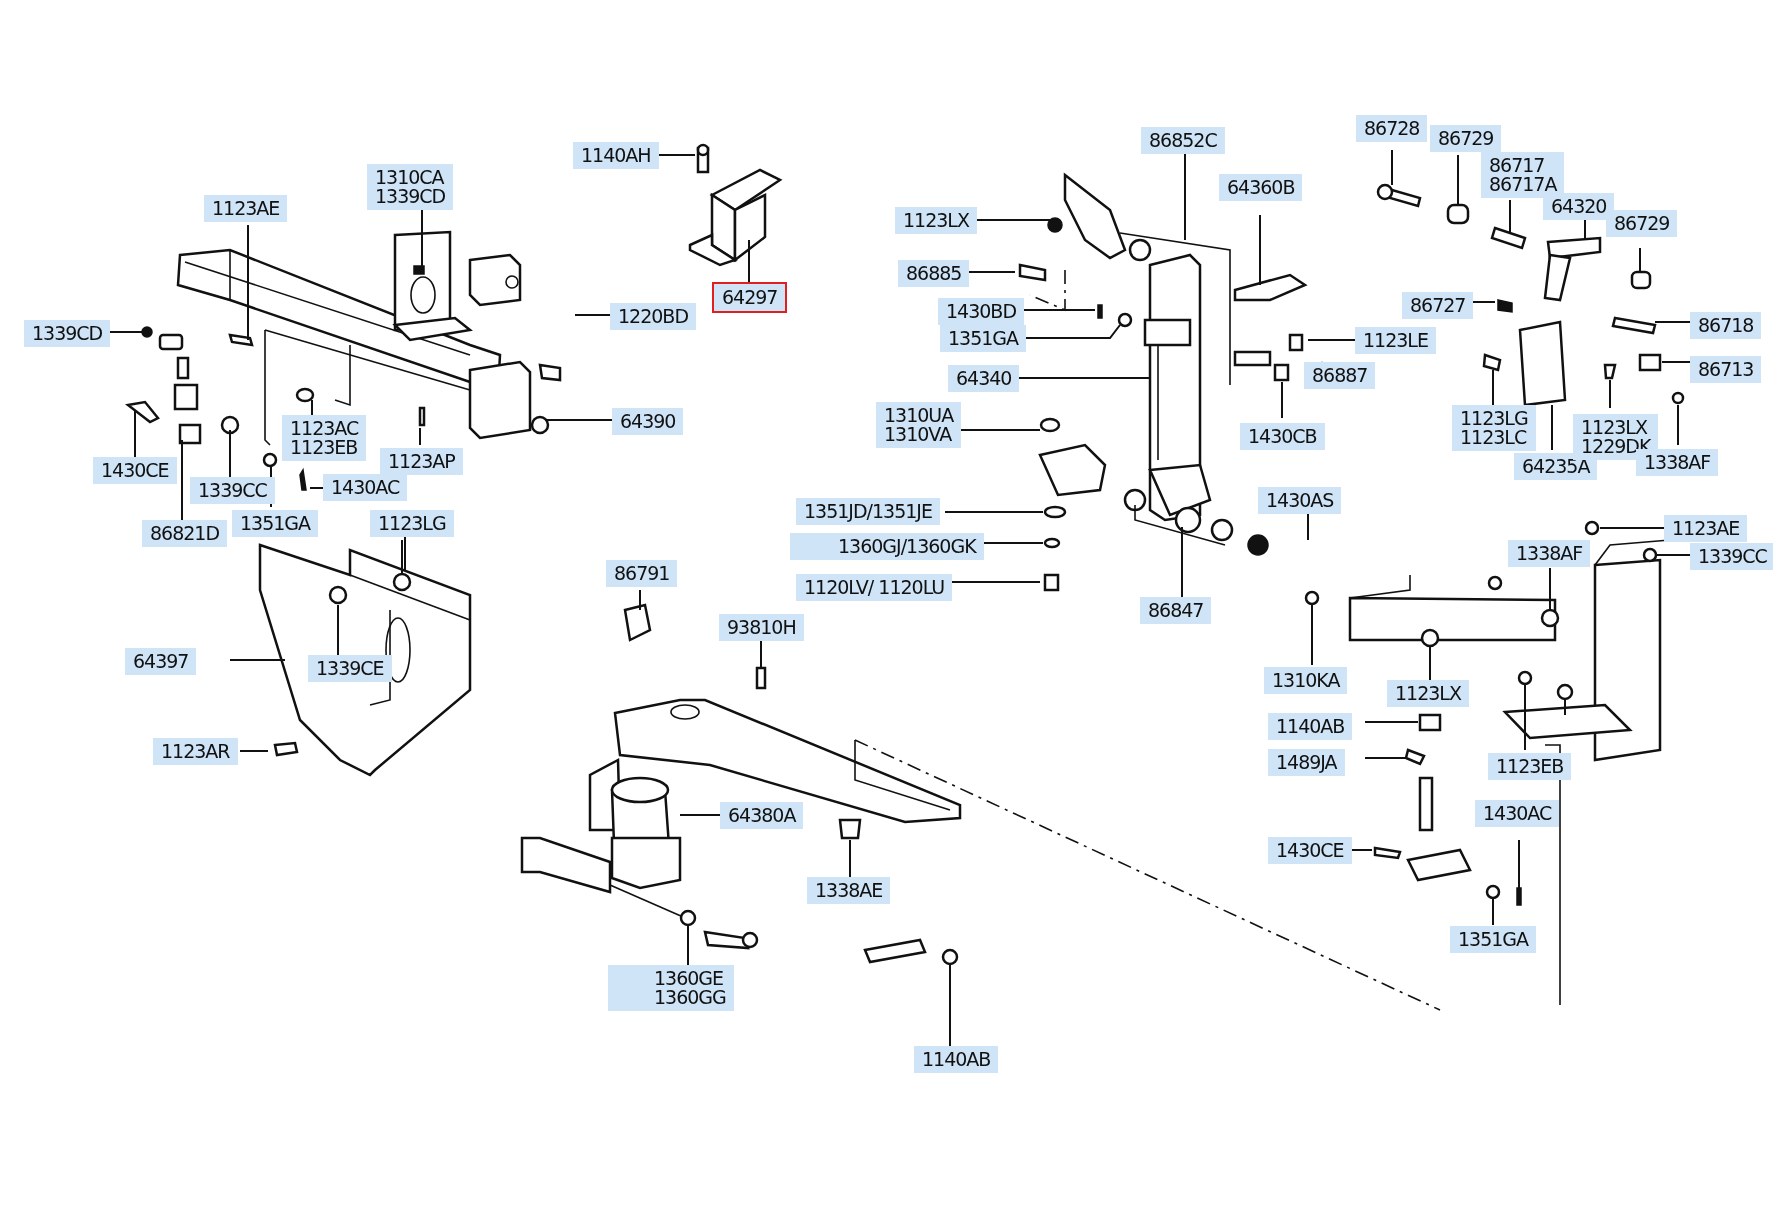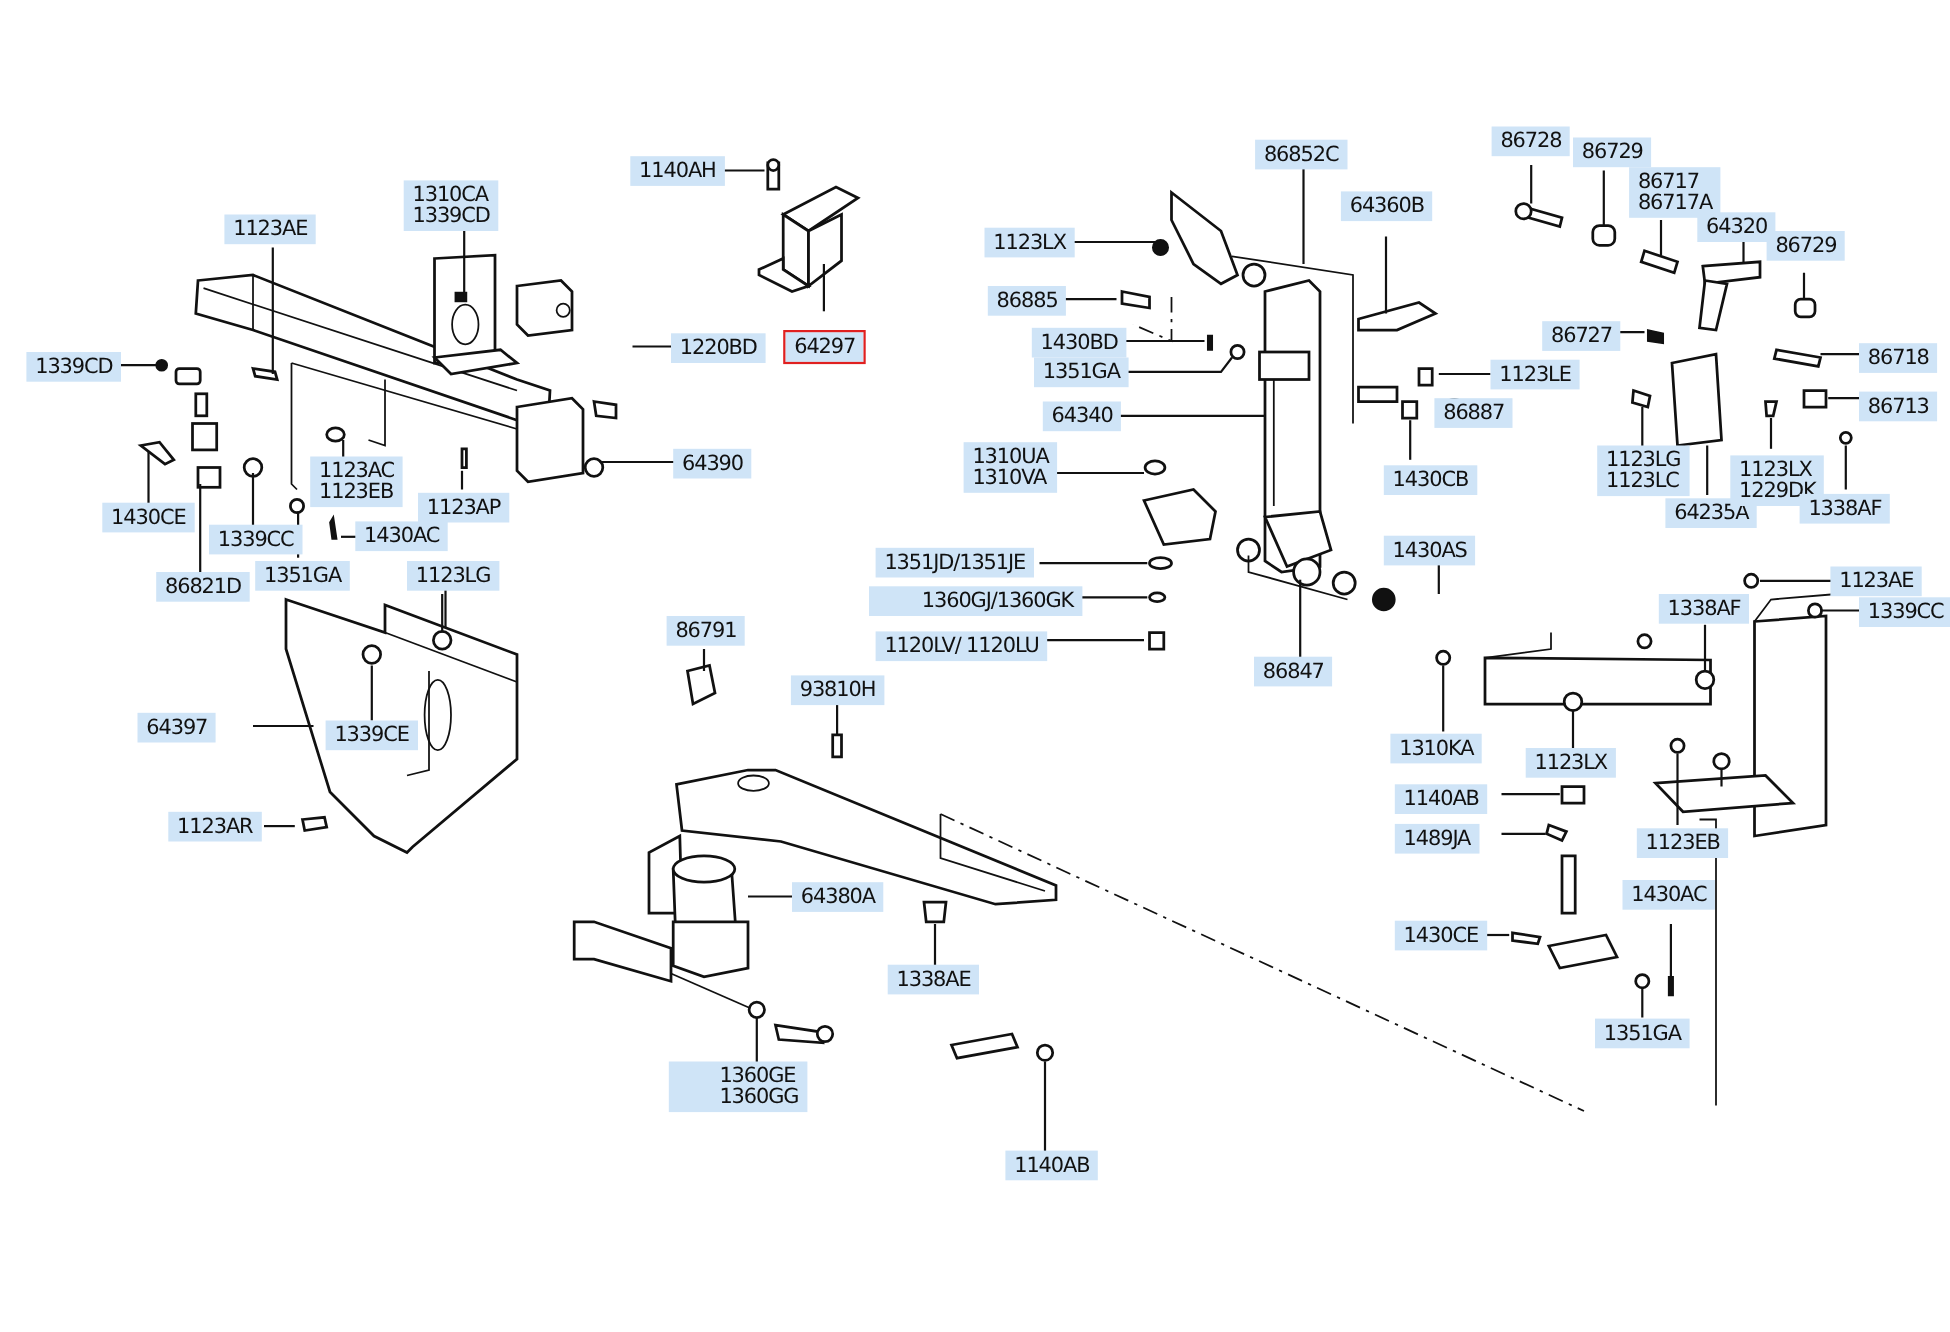--- a/index.html
+++ b/index.html
@@ -234,42 +234,42 @@
     <path class="lead" d="M1350 850 L1372 850"></path>
     <circle class="part" cx="1493" cy="892" r="6"></circle>
     <path class="lead" d="M1493 898 L1493 925"></path>
     <path class="blk" d="M1517 888 L1521 888 L1521 905 L1517 905 Z"></path>
     <path class="lead" d="M1519 840 L1519 888"></path>
   </g>
 </svg>
 
 
 <div class="lbl" style="left:573px;top:142px;">1140AH</div>
-<div class="lbl sel" style="left:714px;top:284px;margin-top:18px;">64297</div>
+<div class="lbl sel" style="left:714px;top:284px;">64297</div>
 <div class="lbl two" style="left:367px;top:164px;">
   <div>1310CA</div>
   <div>1339CD</div>
 </div>
 <div class="lbl" style="left:204px;top:195px;">1123AE</div>
 <div class="lbl" style="left:24px;top:320px;">1339CD</div>
 <div class="lbl" style="left:610px;top:303px;">1220BD</div>
 <div class="lbl" style="left:612px;top:408px;text-align:right;">64390</div>
 <div class="lbl two" style="left:282px;top:415px;">
   <div>1123AC</div>
   <div>1123EB</div>
 </div>
 <div class="lbl" style="left:380px;top:448px;">1123AP</div>
 <div class="lbl" style="left:93px;top:457px;">1430CE</div>
 <div class="lbl" style="left:190px;top:477px;">1339CC</div>
 <div class="lbl" style="left:323px;top:474px;">1430AC</div>
 <div class="lbl" style="left:142px;top:520px;">86821D</div>
 <div class="lbl" style="left:232px;top:510px;">1351GA</div>
 <div class="lbl" style="left:370px;top:510px;">1123LG</div>
 <div class="lbl" style="left:125px;top:648px;">64397</div>
-<div class="lbl" style="left:296px;top:655px;">1339CE</div>
+<div class="lbl" style="left:308px;top:655px;">1339CE</div>
 <div class="lbl" style="left:153px;top:738px;">1123AR</div>
 
 
 <div class="lbl" style="left:606px;top:560px;">86791</div>
 <div class="lbl" style="left:719px;top:614px;">93810H</div>
 <div class="lbl" style="left:720px;top:802px;">64380A</div>
 <div class="lbl" style="left:807px;top:877px;">1338AE</div>
 <div class="lbl two" style="left:608px;top:965px;padding-left:46px;">
   <div>1360GE</div>
   <div>1360GG</div>
@@ -287,21 +287,21 @@
   <div>1310UA</div>
   <div>1310VA</div>
 </div>
 <div class="lbl" style="left:796px;top:498px;">1351JD/1351JE</div>
 <div class="lbl" style="left:790px;top:533px;padding-left:48px;">1360GJ/1360GK</div>
 <div class="lbl" style="left:796px;top:574px;">1120LV/ 1120LU</div>
 <div class="lbl" style="left:1140px;top:597px;">86847</div>
 <div class="lbl" style="left:1219px;top:174px;">64360B</div>
 <div class="lbl" style="left:1355px;top:327px;">1123LE</div>
 <div class="lbl" style="left:1304px;top:362px;">86887</div>
-<div class="lbl" style="left:1240px;top:423px;margin-left:18px;">1430CB</div>
+<div class="lbl" style="left:1240px;top:423px;">1430CB</div>
 <div class="lbl" style="left:1258px;top:487px;">1430AS</div>
 <div class="lbl" style="left:1264px;top:667px;">1310KA</div>
 
 
 <div class="lbl" style="left:1356px;top:115px;">86728</div>
 <div class="lbl" style="left:1430px;top:125px;">86729</div>
 <div class="lbl two" style="left:1481px;top:152px;">
   <div>86717</div>
   <div>86717A</div>
 </div>

